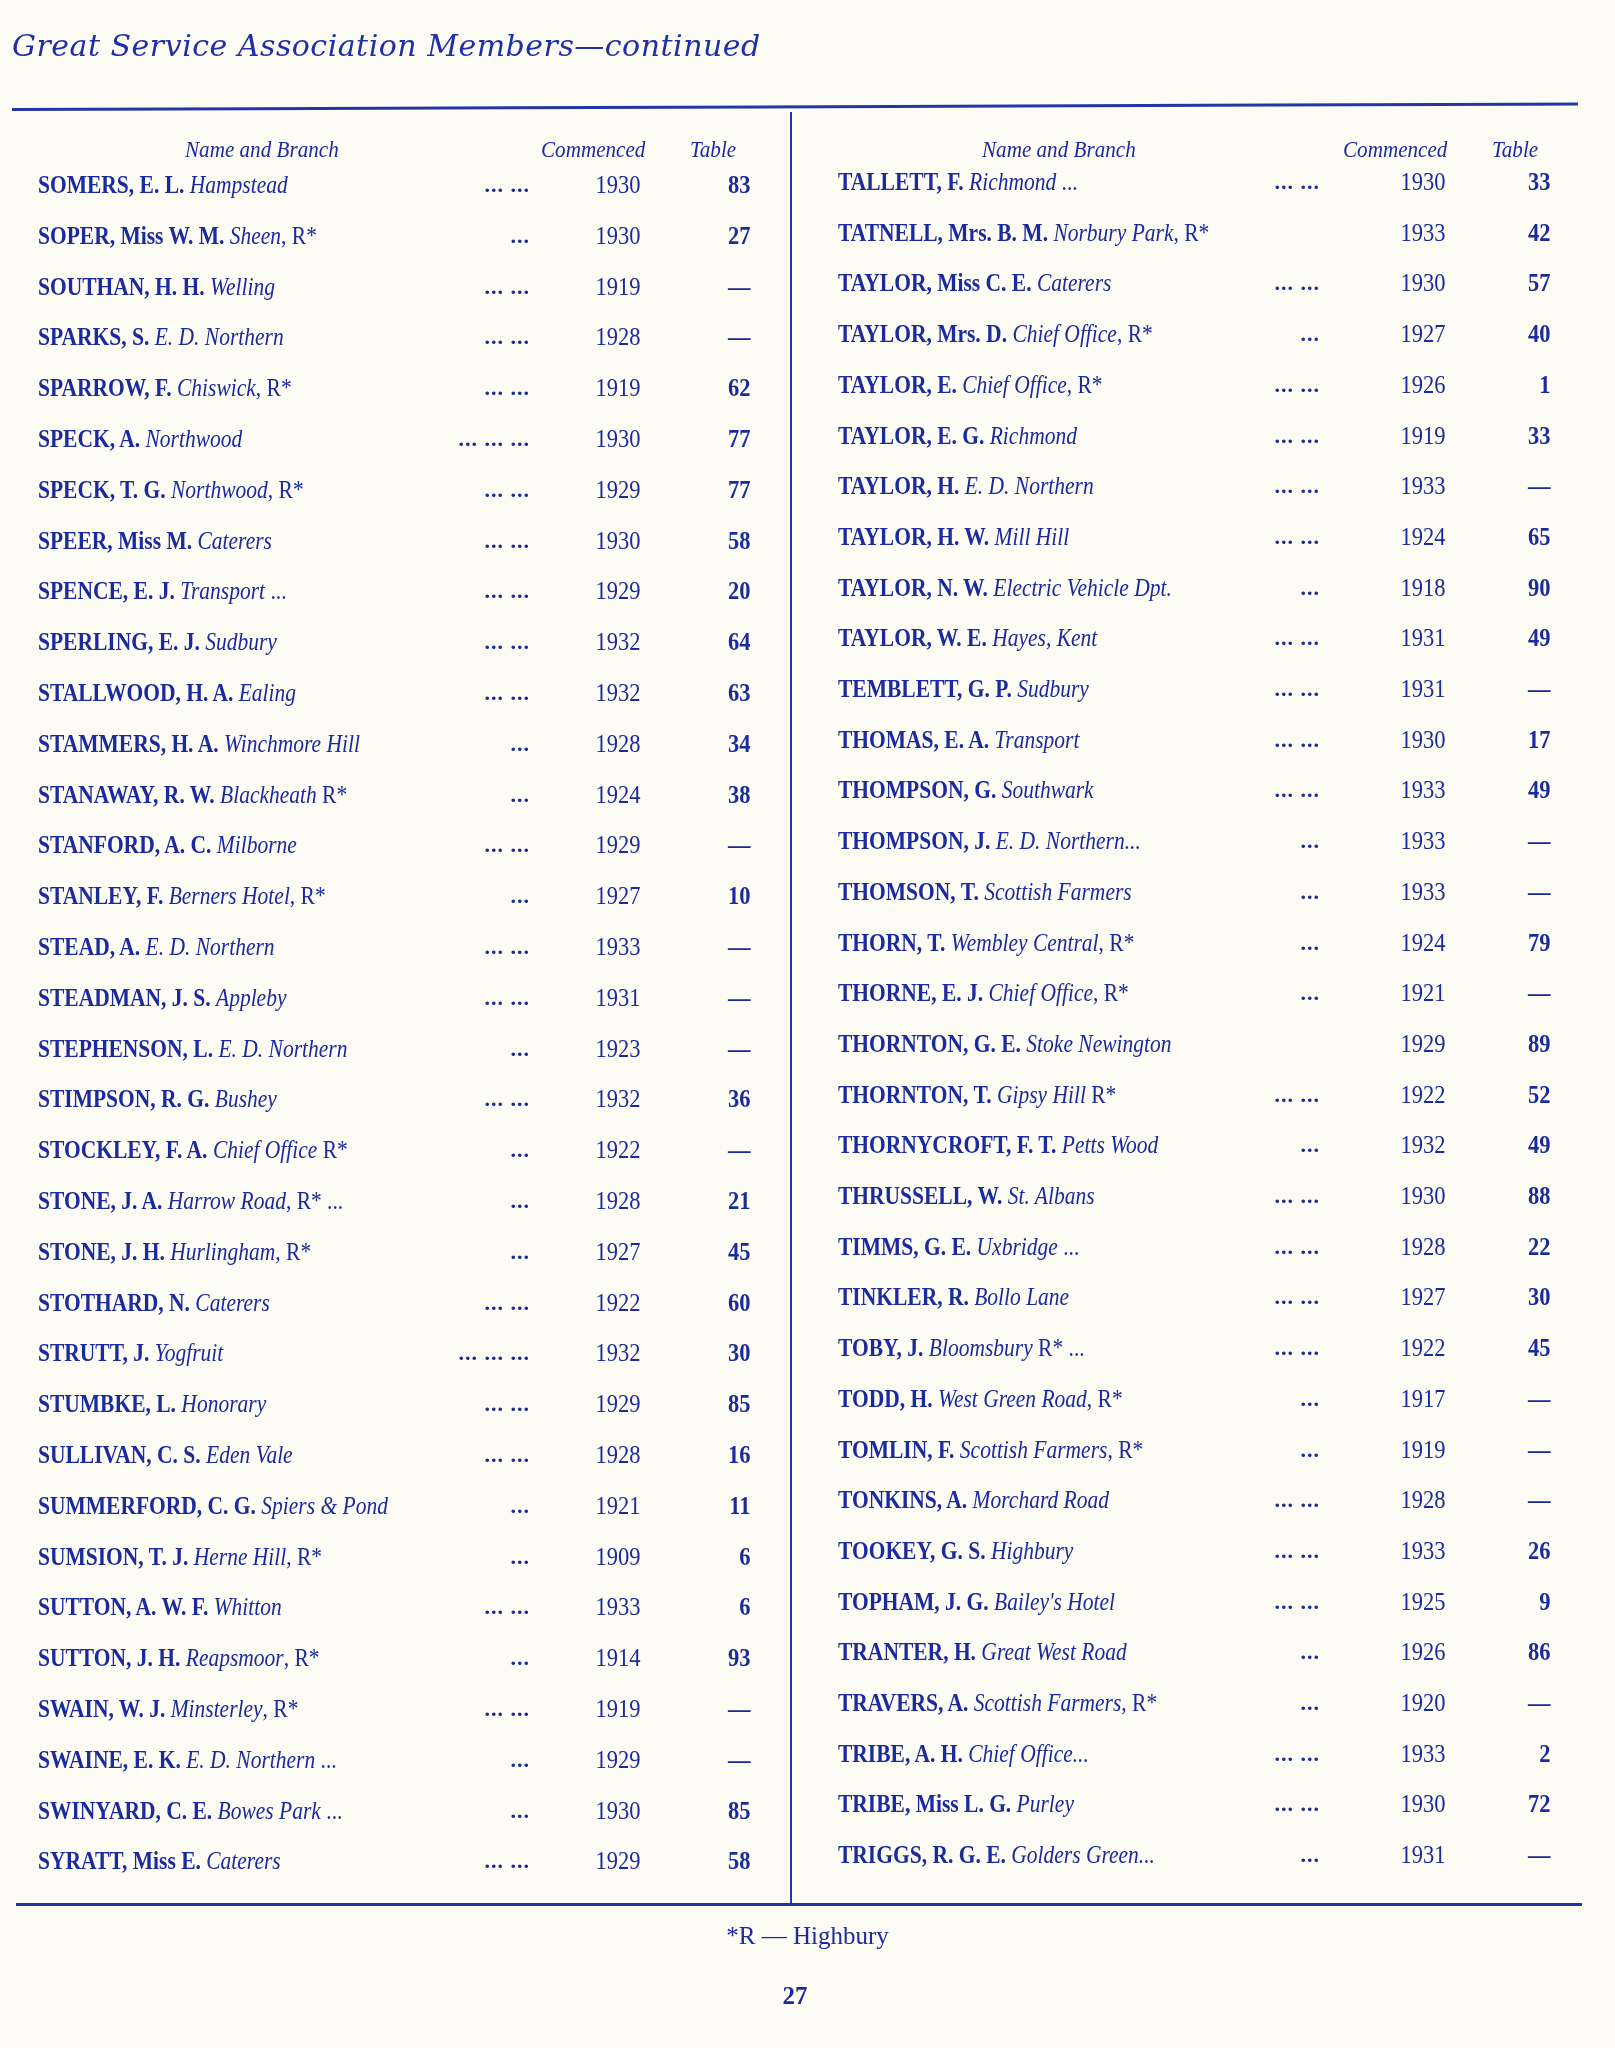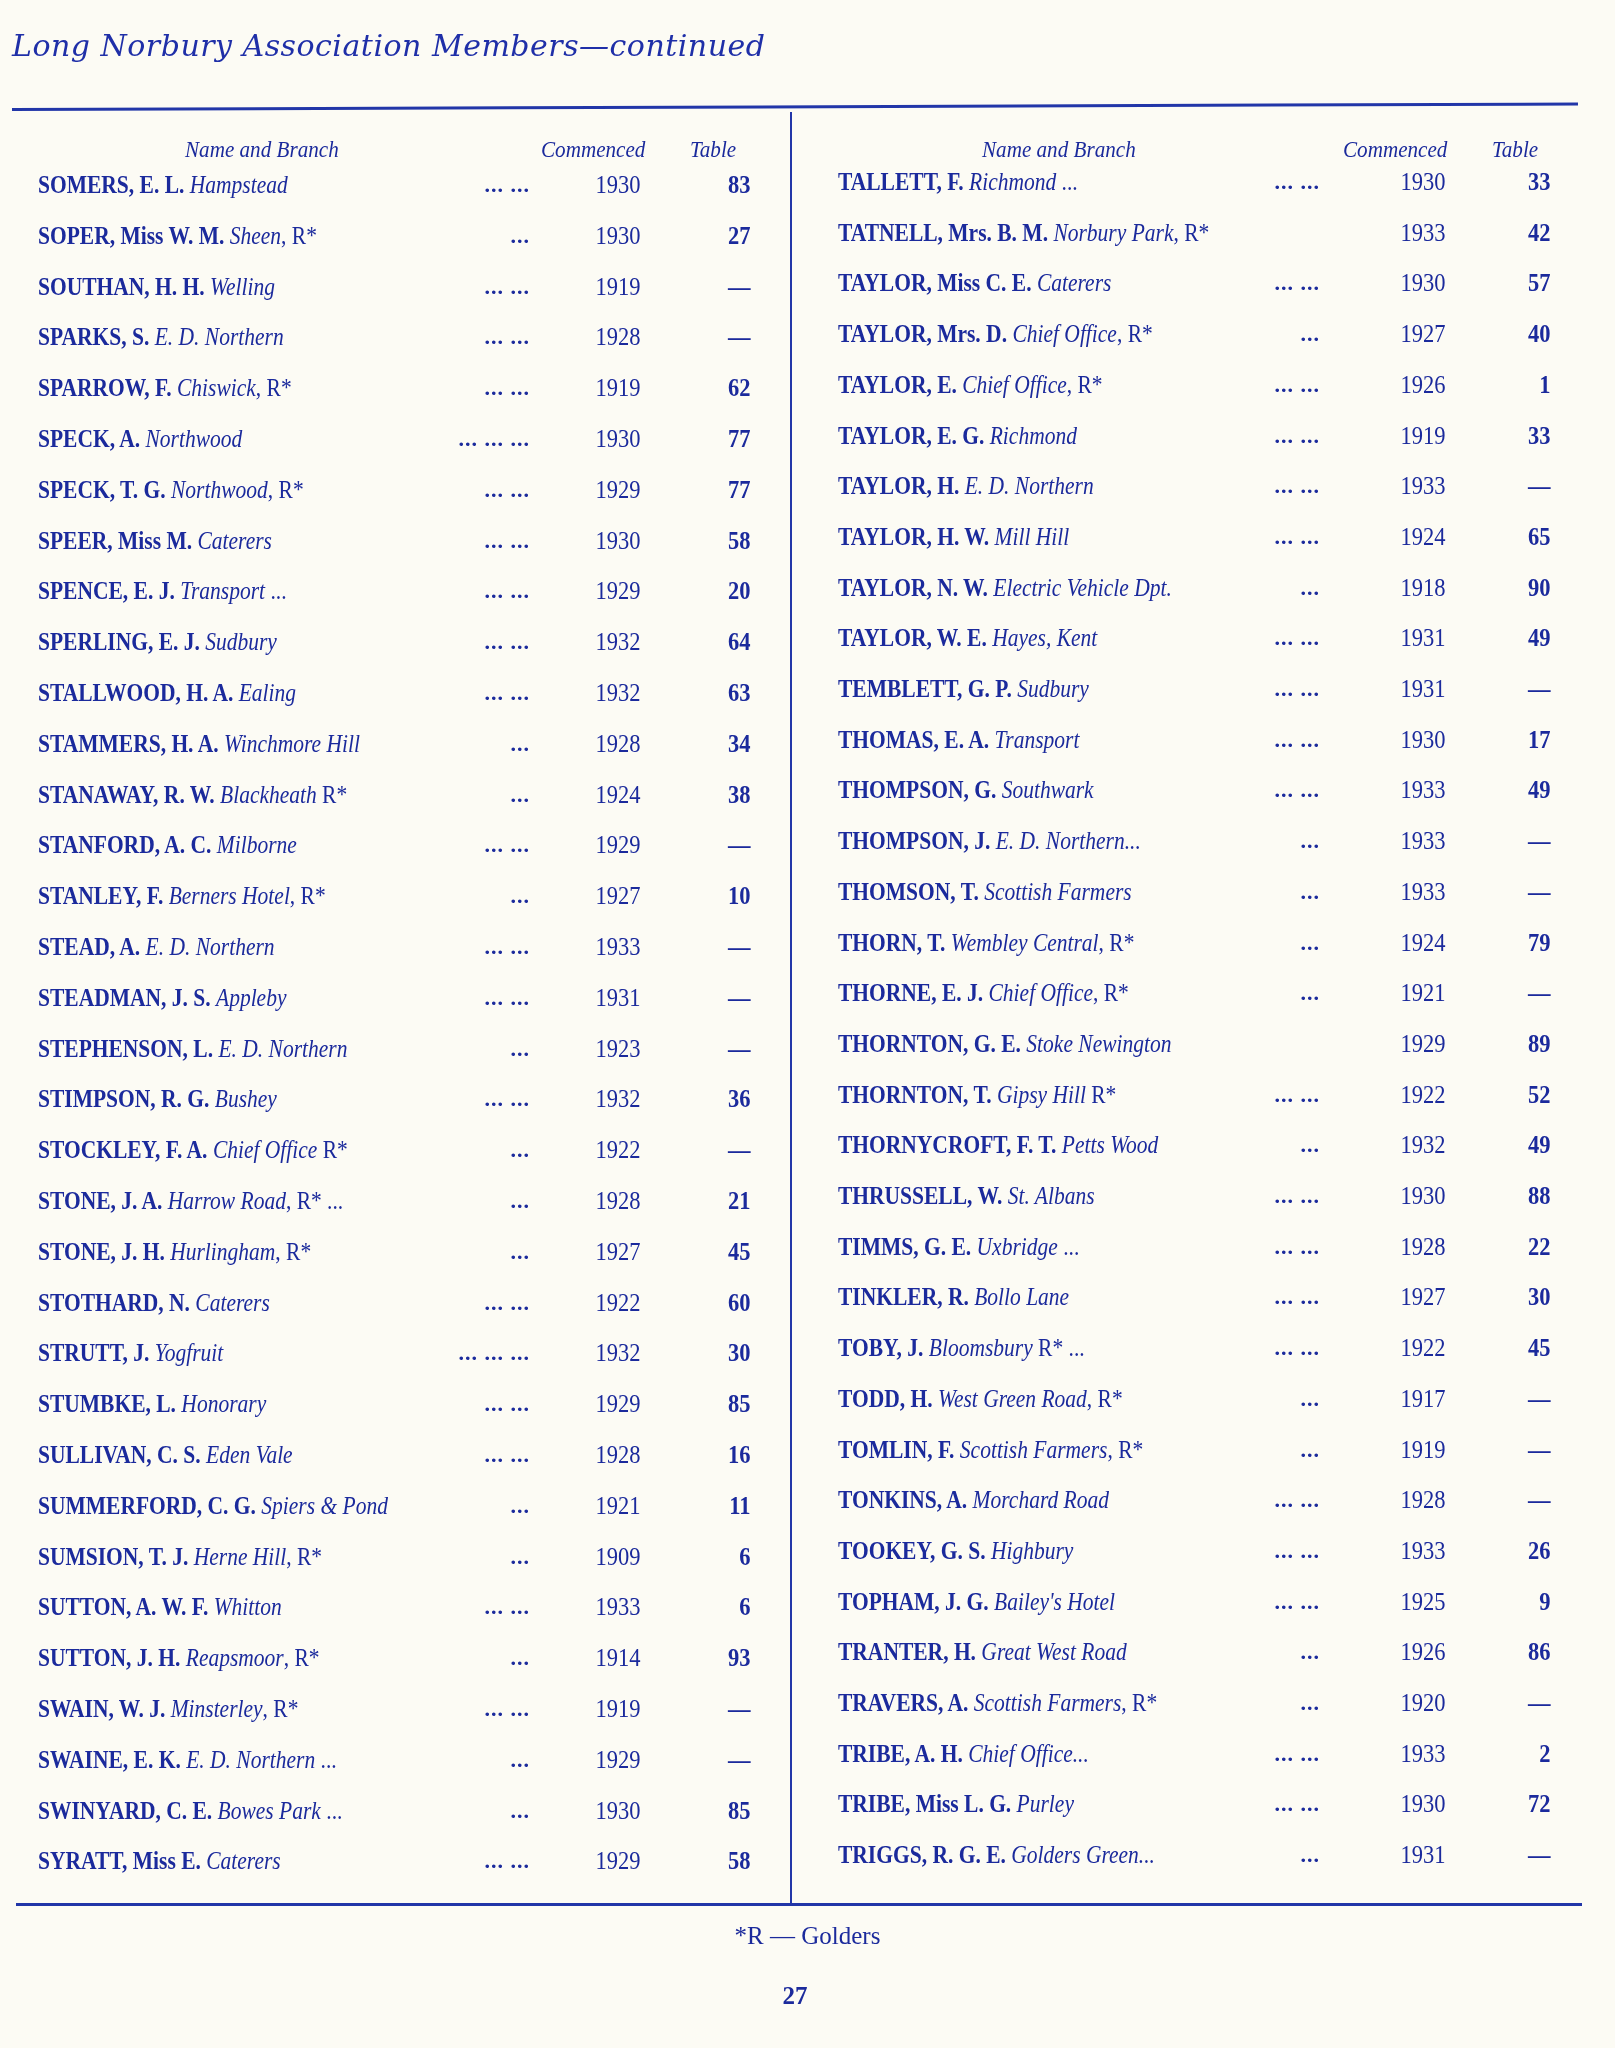--- a/index.html
+++ b/index.html
@@ -60,21 +60,21 @@
     font-size: 25px;
   }
   .pageno {
     position: absolute; left: 0; width: 1590px; top: 1982px; text-align: center;
     font-size: 25px; font-weight: bold;
   }
 </style>
 </head>
 <body>
 
-<div class="title">Long Norbury Association Members—continued</div>
+<div class="title">Great Service Association Members—continued</div>
 <div class="rule-top"></div>
 <div class="divider"></div>
 <div class="rule-bottom"></div>
 
 <div class="col left">
   <div class="hdr" style="left:185px">Name and Branch</div>
   <div class="hdr" style="left:541px">Commenced</div>
   <div class="hdr" style="left:690px">Table</div>
   <div id="left-rows">
       <div class="row" style="left: 38px; top: 165px;">
@@ -489,14 +489,14 @@
       </div>
       <div class="row" style="left: 46px; top: 1835.1px;">
         <span class="nm"><b>TRIGGS, R. G. E.</b> <i>Golders Green...</i><span></span></span>
         <span class="dots" style="left:482px;transform:translateX(-100%)">...</span>
         <span class="yr" style="left:550px">1931</span>
         <span class="tb" style="left:665px">—</span>
       </div>
     </div>
 </div>
 
-<div class="footnote">*R — Golders</div>
+<div class="footnote">*R — Highbury</div>
 <div class="pageno">27</div>
 
 </body></html>

